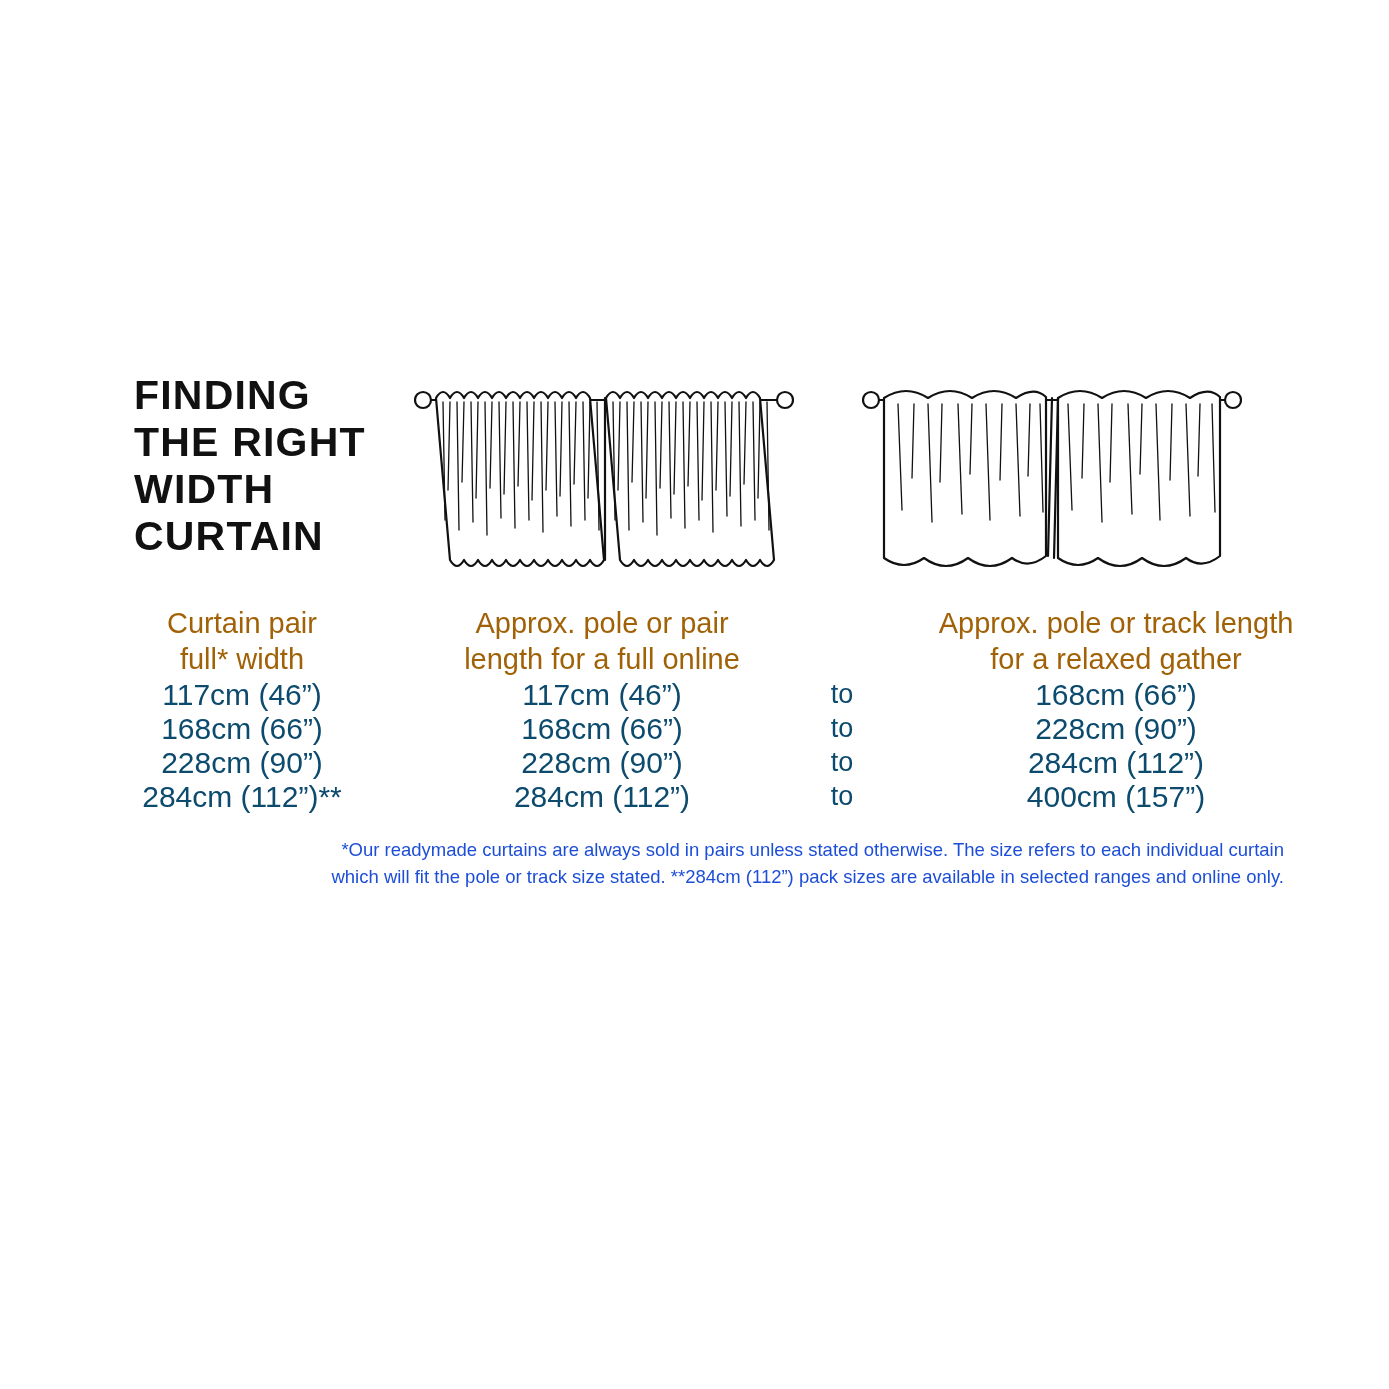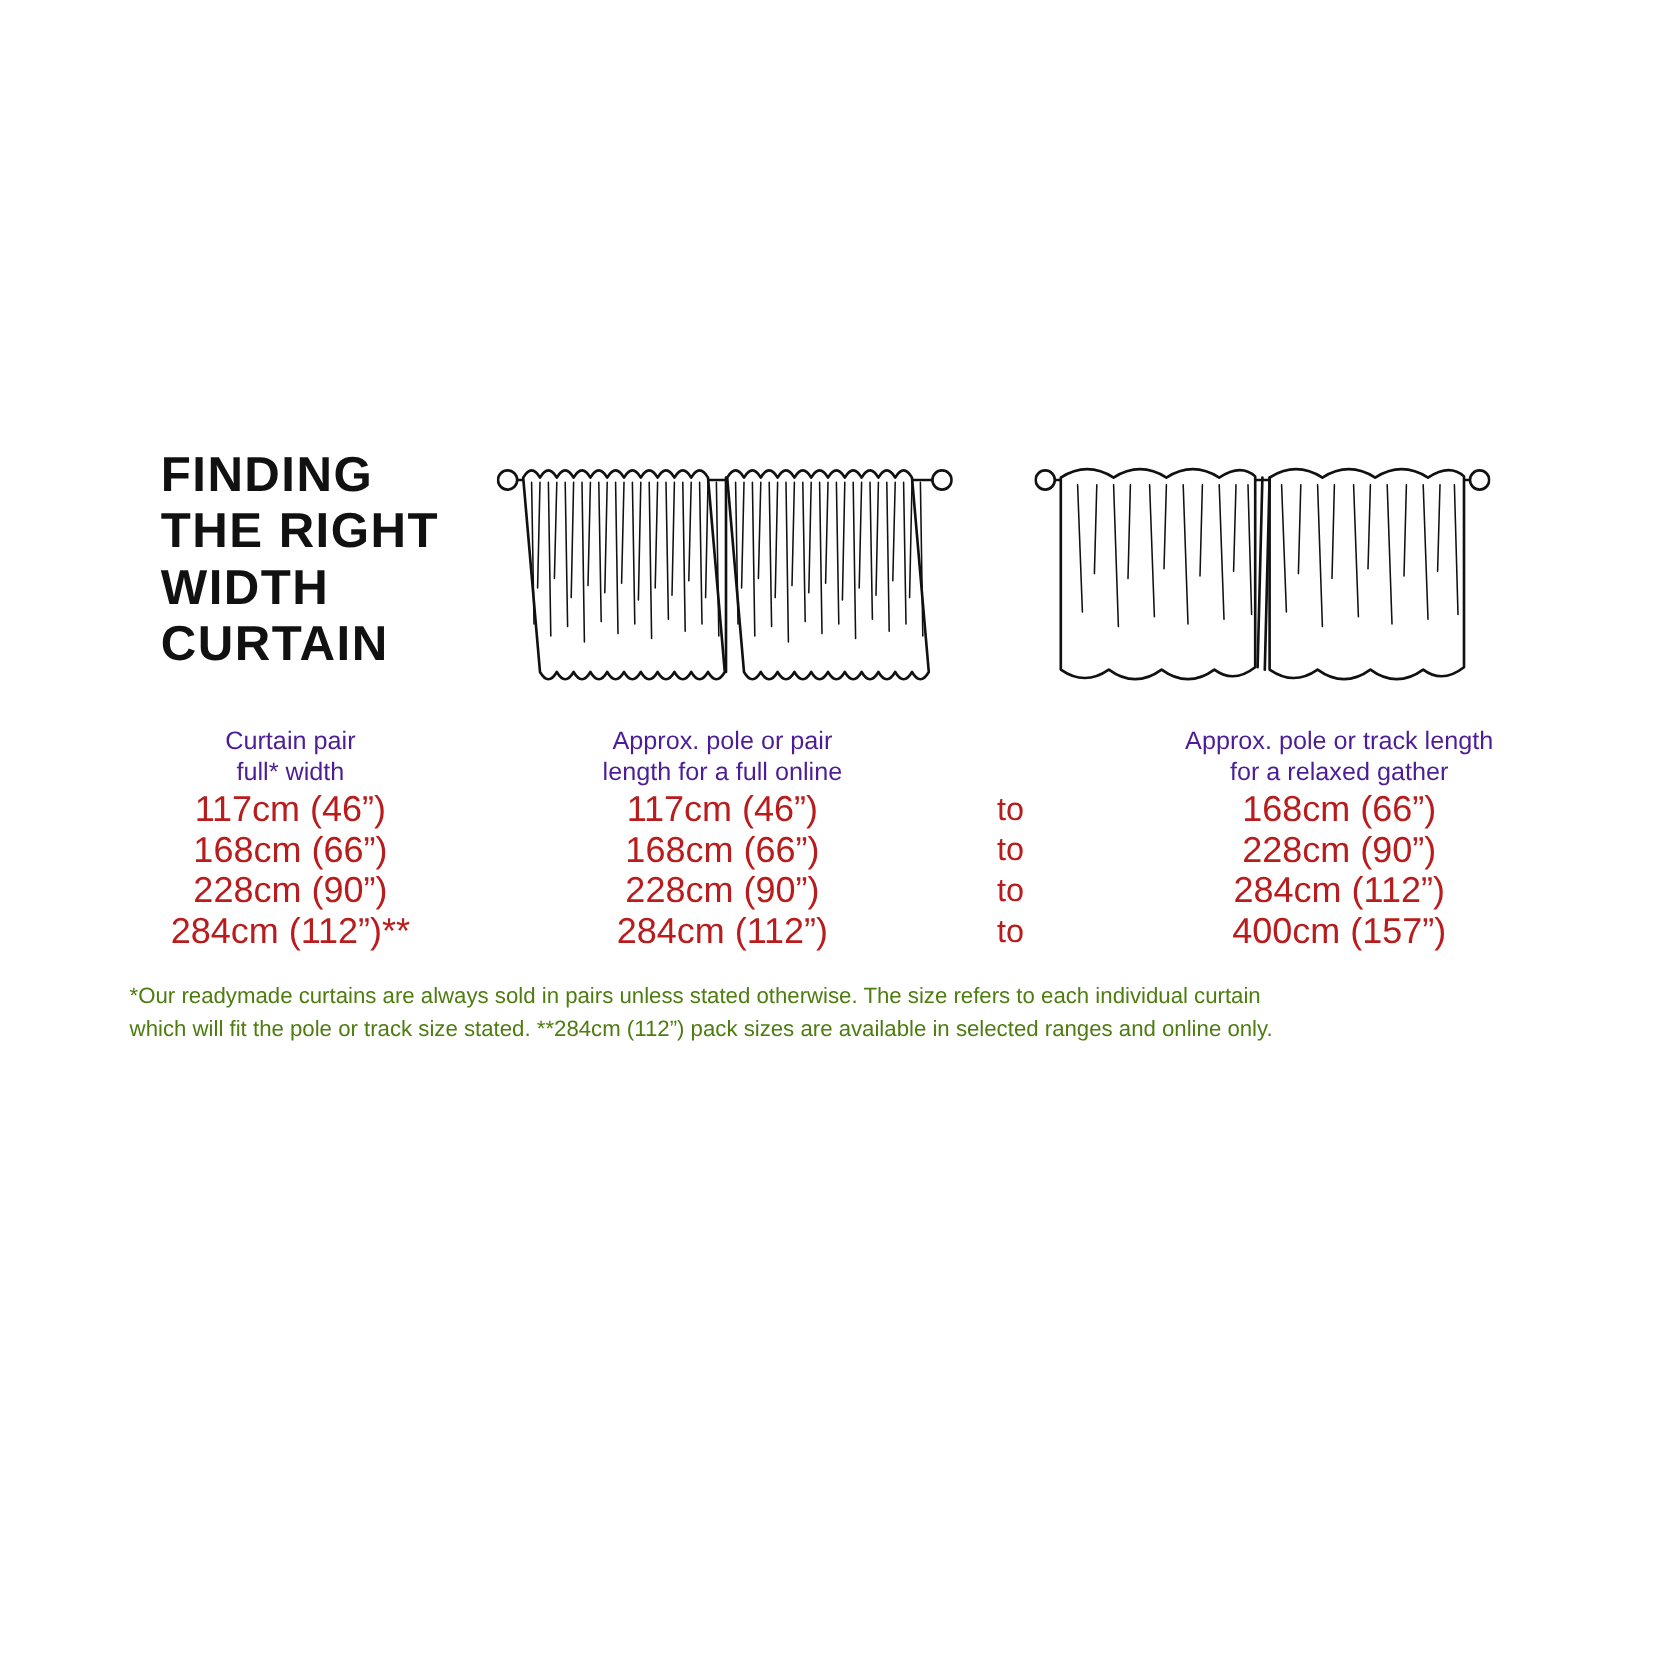--- a/index.html
+++ b/index.html
@@ -68,48 +68,48 @@
     table-layout: fixed;
   }
   table.size-table td, table.size-table th {
     border: 0;
     padding: 0;
   }
   .hrule-top td { border-top: 2px solid #1a1a1a; }
 
   .colhead {
     text-align: center;
-    font-size: 21px;
+    font-size: 29px;
     line-height: 1.25;
     font-weight: normal;
     padding: 18px 10px 20px 10px;
-    color: #4c1d95;
+    color: #a16207;
   }
   .colhead .l2 { display: block; }
 
   .vline { border-right: 2px solid #1a1a1a; }
 
   .row td {
     border-top: 1.5px solid #2b2b2b;
     font-size: 30px;
     text-align: center;
     padding: 21px 6px 20px 6px;
-    color: #b91c1c;
+    color: #0c4a6e;
     white-space: nowrap;
   }
   .row td.to-cell { font-size: 27px; }
 
   .bottomline td { border-top: 1.5px solid #2b2b2b; height: 0; padding: 0; }
 
   .footnote {
     margin-top: 22px;
-    text-align: left;
+    text-align: right;
     font-size: 18.5px;
     line-height: 1.5;
-    color: #4d7c0f;
+    color: #1d4ed8;
     padding: 0 46px;
   }
   .footnote div { white-space: nowrap; }
 </style>
 </head>
 <body>
 
 <div class="sheet">
   <div class="content">
 

